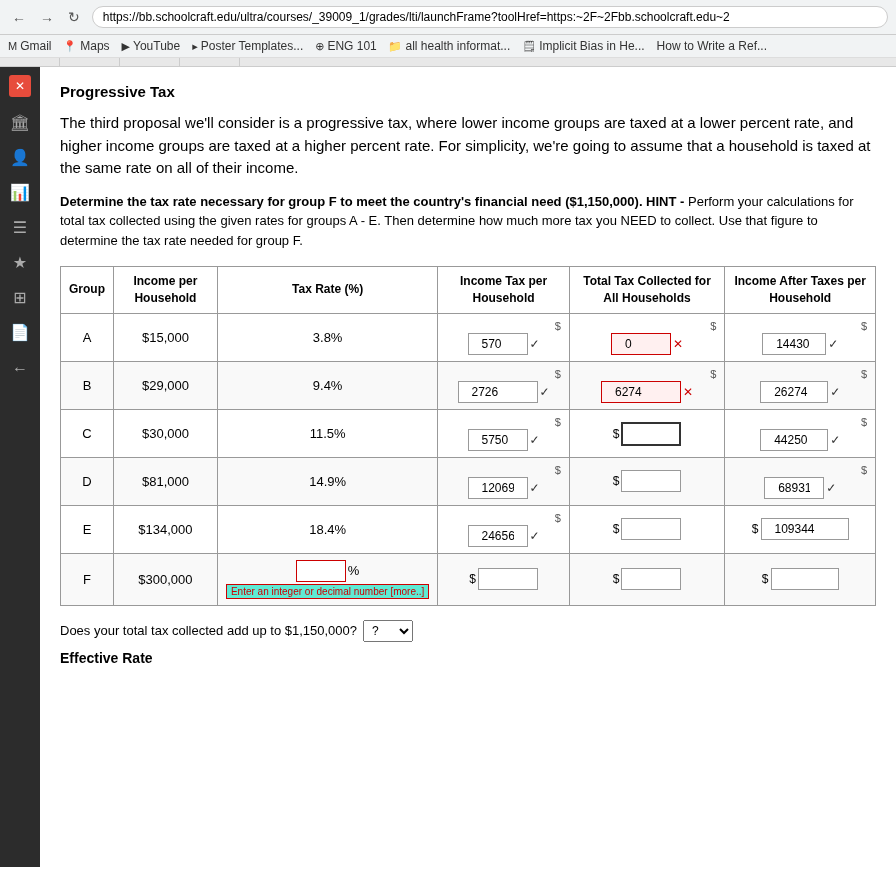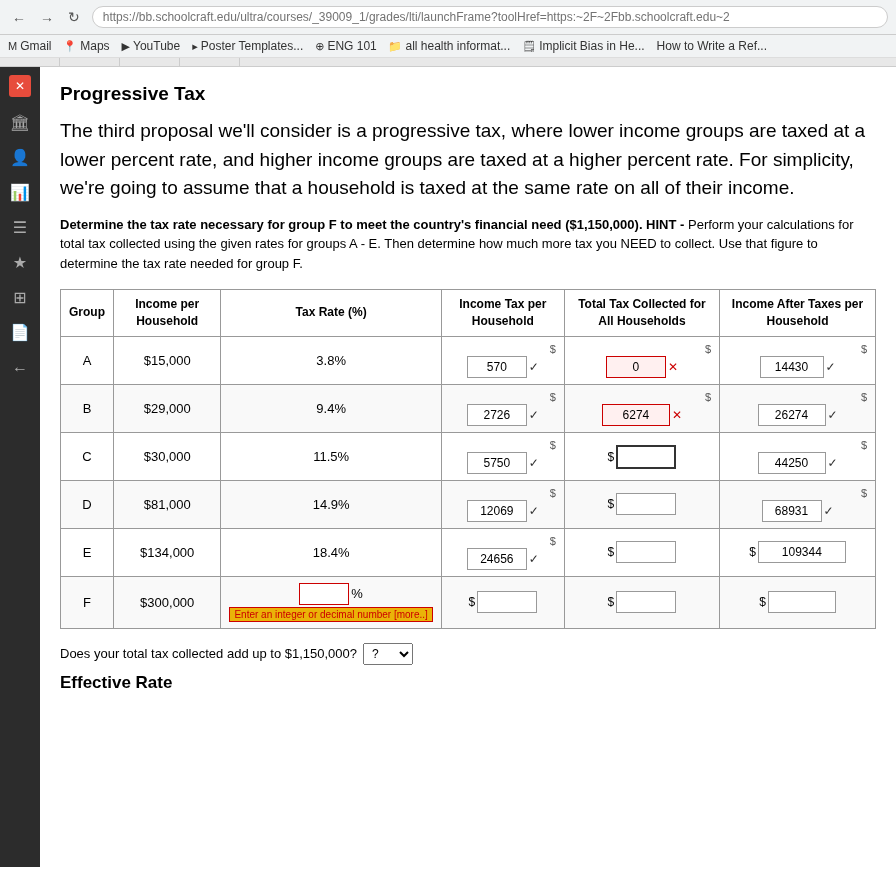--- a/index.html
+++ b/index.html
@@ -32,21 +32,21 @@
       color: #555;
       padding: 2px 4px;
     }
     .address-bar {
       flex: 1;
       background: #fff;
       border: 1px solid #ccc;
       border-radius: 12px;
       padding: 3px 10px;
       font-size: 12px;
-      color: #737373;
+      color: #000000;
       white-space: nowrap;
       overflow: hidden;
       text-overflow: ellipsis;
     }
 
     .bookmarks-bar {
       background: #f1f3f4;
       border-bottom: 1px solid #ddd;
       padding: 4px 8px;
       display: flex;
@@ -99,27 +99,27 @@
       cursor: pointer;
     }
 
     .content {
       flex: 1;
       padding: 16px 20px;
       background: #fff;
     }
 
     .page-title {
-      font-size: 19px;
+      font-size: 15px;
       font-weight: bold;
       margin-bottom: 12px;
     }
 
     .description {
-      font-size: 19px;
+      font-size: 15px;
       line-height: 1.5;
       margin-bottom: 12px;
     }
 
     .instructions {
       font-size: 13px;
       line-height: 1.5;
       margin-bottom: 16px;
     }
     .instructions strong {
@@ -147,24 +147,24 @@
     }
     .tax-table td {
       background: #fff;
     }
     .tax-table tr:nth-child(even) td {
       background: #f9f9f9;
     }
 
     .input-field {
       border: 1px solid #999;
-      padding: 3px 1px;
+      padding: 3px 13px;
       font-size: 12px;
       width: 70px;
-      text-align: center;
+      text-align: left;
     }
     .input-field.correct {
       border-color: #999;
     }
     .input-field.error {
       border-color: #c00;
       background: #fff0f0;
     }
     .input-field.highlight {
       border: 2px solid #333;
@@ -195,21 +195,21 @@
       align-items: center;
       gap: 6px;
       margin-bottom: 8px;
     }
     .bottom-question select {
       font-size: 12px;
       padding: 2px 4px;
     }
 
     .effective-rate-label {
-      font-size: 17px;
+      font-size: 14px;
       font-weight: bold;
     }
 
     .cell-top-label {
       font-size: 11px;
       text-align: right;
       color: #555;
       margin-bottom: 1px;
     }
 
@@ -349,28 +349,28 @@
           </td>
         </tr>
 
         <tr>
           <td>B</td>
           <td>$29,000</td>
           <td>9.4%</td>
           <td>
             <div class="cell-top-label">$</div>
             <div class="input-wrapper">
-              <input class="input-field correct" value="2726" style="width: 60px;">
-              <span class="check-icon">✓</span>
-            </div>
-          </td>
-          <td>
-            <div class="cell-top-label">$</div>
-            <div class="input-wrapper">
-              <input class="input-field error" value="6274" style="width: 68px;">
+              <input class="input-field correct" value="2726" style="width: 80px;">
+              <span class="check-icon">✓</span>
+            </div>
+          </td>
+          <td>
+            <div class="cell-top-label">$</div>
+            <div class="input-wrapper">
+              <input class="input-field error" value="6274" style="width: 80px;">
               <span class="x-icon">✕</span>
             </div>
           </td>
           <td>
             <div class="cell-top-label">$</div>
             <div class="input-wrapper">
               <input class="input-field correct" value="26274" style="width: 68px;">
               <span class="check-icon">✓</span>
             </div>
           </td>
@@ -456,21 +456,21 @@
 
         <tr>
           <td>F</td>
           <td>$300,000</td>
           <td style="position:relative;">
             <div style="display:flex; flex-direction:column; align-items:center;">
               <div style="display:flex; align-items:center; gap:2px;">
                 <input class="input-field" value="" style="width: 50px; border: 1px solid rgb(204, 0, 0);">
                 <span>%</span>
               </div>
-              <div style="font-size:10px; color:#c00; background:#eab308; border:1px solid #c00; padding:1px 4px; margin-top:2px; white-space:nowrap;">Enter an integer or decimal number [more..]</div>
+              <div style="font-size:10px; color:#c00; background:#5eead4; border:1px solid #c00; padding:1px 4px; margin-top:2px; white-space:nowrap;">Enter an integer or decimal number [more..]</div>
             </div>
           </td>
           <td>
             <div class="input-wrapper">
               <span class="dollar-sign">$</span>
               <input class="input-field" value="" style="width: 60px;">
             </div>
           </td>
           <td>
             <div class="input-wrapper">

